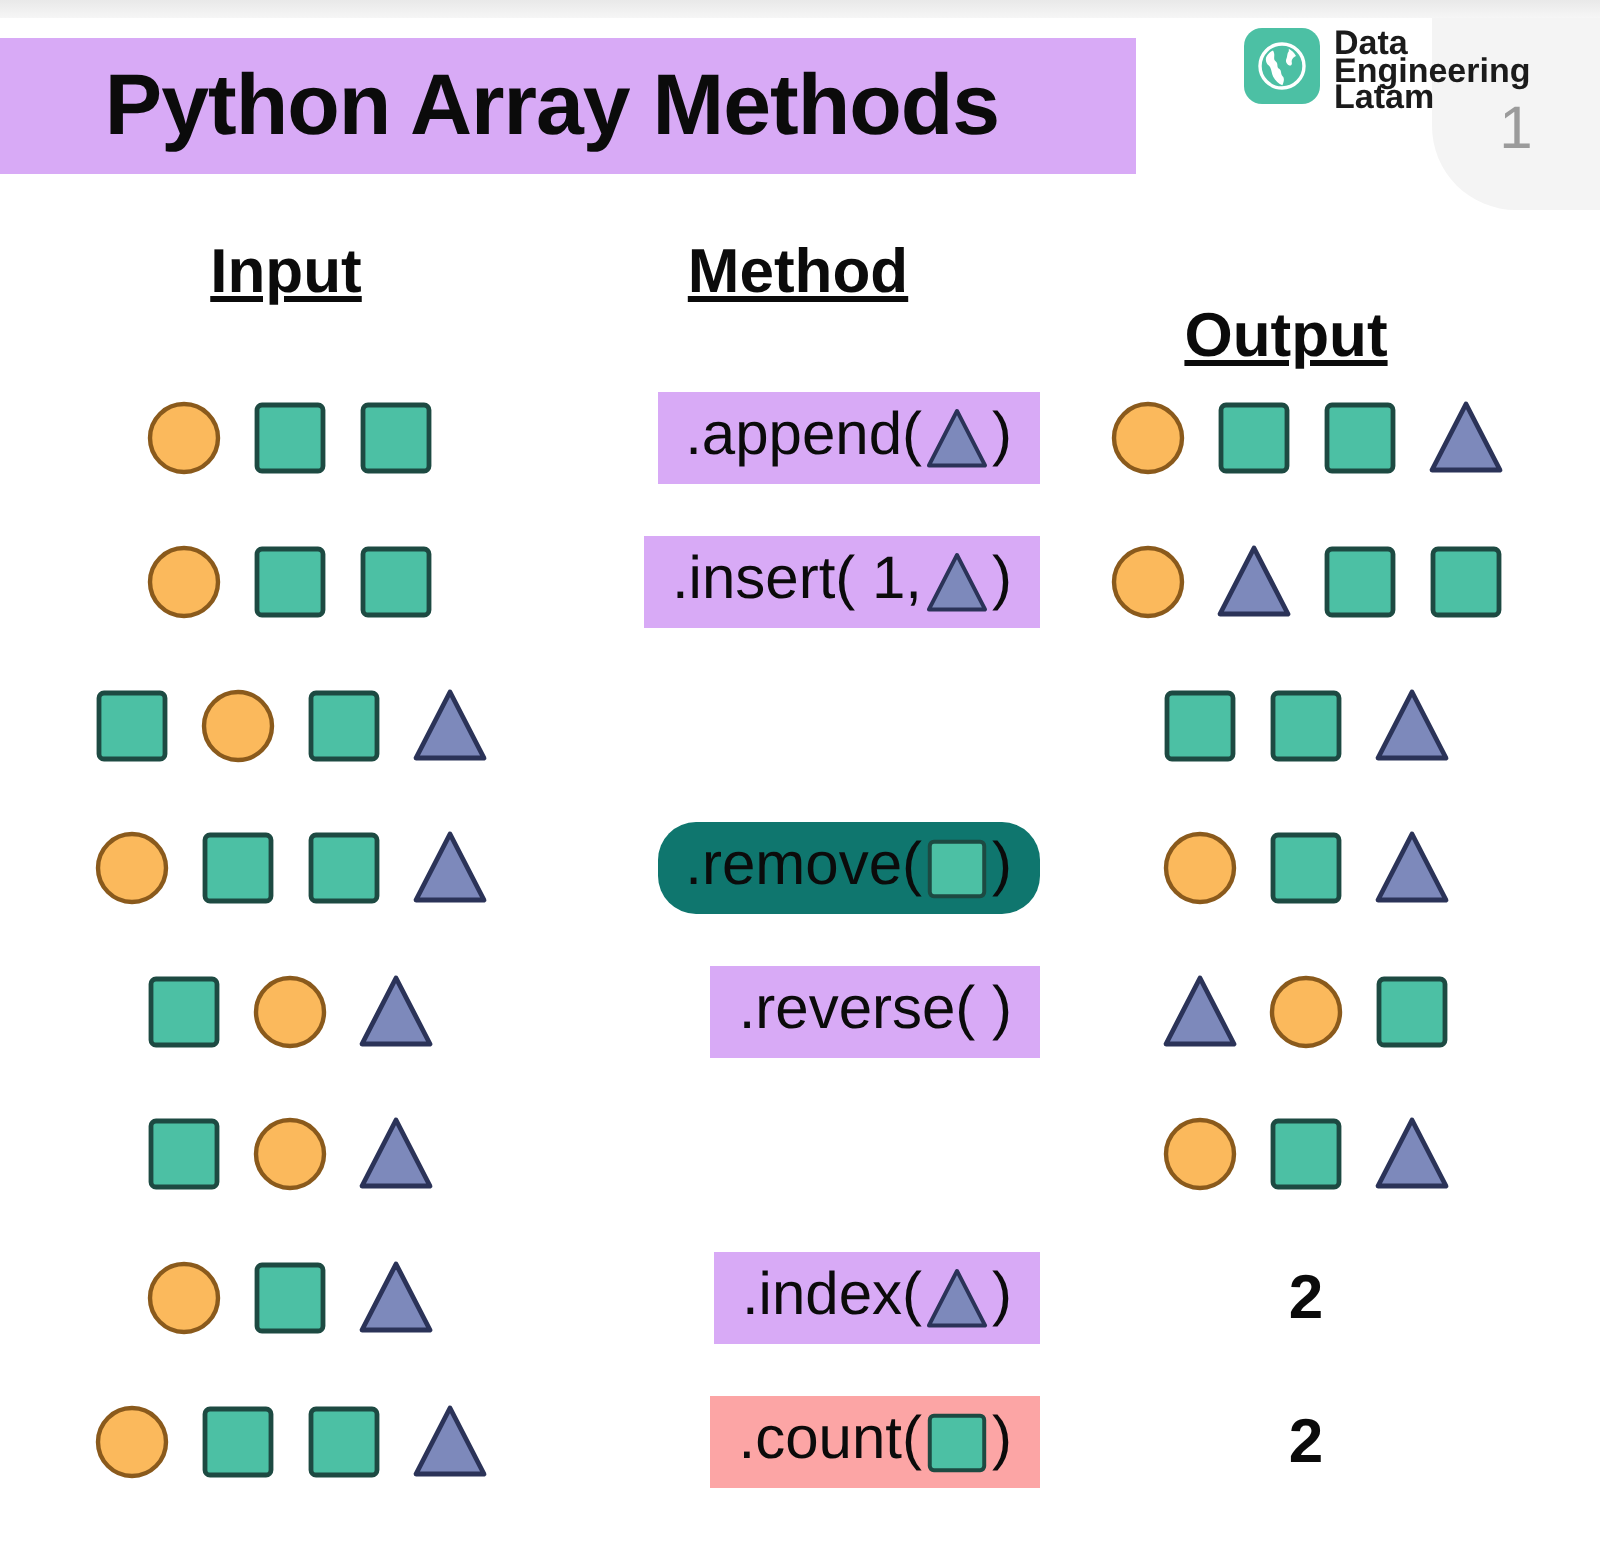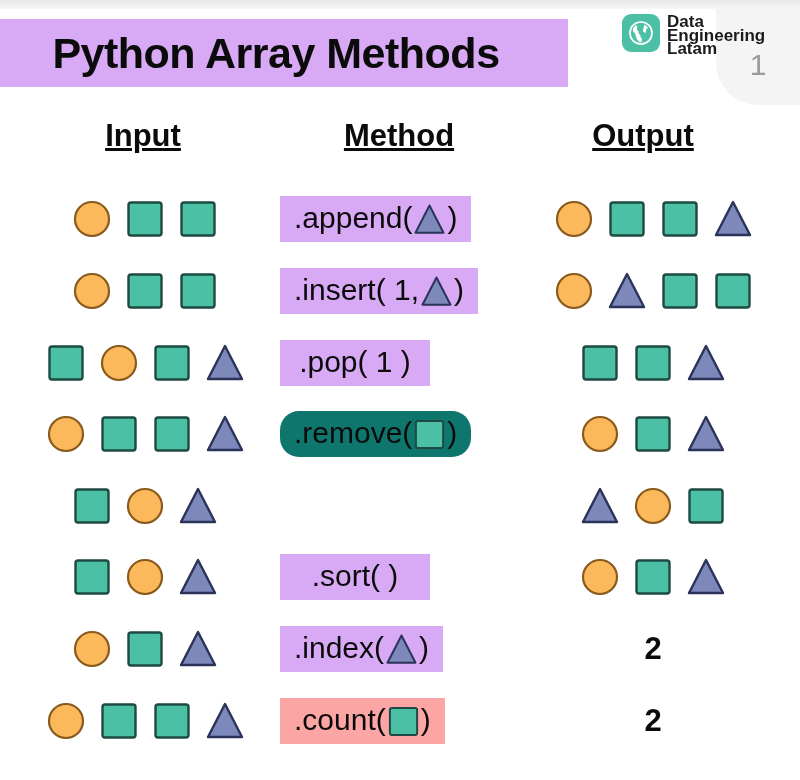--- a/index.html
+++ b/index.html
@@ -123,21 +123,21 @@
     height: 70px;
   }
   .cell {
     position: absolute;
     top: 0;
     height: 70px;
     display: flex;
     align-items: center;
   }
   .cell-input  { left: 20px;  width: 250px; justify-content: center; }
-  .cell-method { left: 280px; width: 240px; justify-content: flex-start; }
+  .cell-method { left: 280px; width: 240px; justify-content: flex-end; }
   .cell-output { left: 528px; width: 250px; justify-content: center; }
 
   .seq {
     display: flex;
     align-items: center;
     gap: 13px;
   }
 
   
   .shape { flex: 0 0 auto; display: block; }
@@ -202,21 +202,21 @@
   <div id="brand-text">
     <div>Data</div>
     <div>Engineering</div>
     <div>Latam</div>
   </div>
 </div>
 
 <div id="column-headers">
     <div class="col-header" style="left: 143px;">Input</div>
     <div class="col-header" style="left: 399px; text-align: right;">Method</div>
-    <div class="col-header" style="left: 643px;">Output</div>
+    <div class="col-header" style="left: 643px; margin-top: 32px;">Output</div>
   </div>
 <div id="rows-root">
     <div class="row" style="top: 184px;">
       <div class="cell cell-input">
         <div class="seq">
           <svg width="40" height="40" viewBox="0 0 40 40" class="shape">
             <circle cx="20" cy="20" r="17" fill="#fbb95c" stroke="#8a5a1c" stroke-width="2.2"></circle>
           </svg>
           <svg width="40" height="40" viewBox="0 0 40 40" class="shape">
             <rect x="3.5" y="3.5" width="33" height="33" rx="2.5" fill="#4cc0a4" stroke="#1d4a42" stroke-width="2.4"></rect>
@@ -310,27 +310,20 @@
             <circle cx="20" cy="20" r="17" fill="#fbb95c" stroke="#8a5a1c" stroke-width="2.2"></circle>
           </svg>
           <svg width="40" height="40" viewBox="0 0 40 40" class="shape">
             <rect x="3.5" y="3.5" width="33" height="33" rx="2.5" fill="#4cc0a4" stroke="#1d4a42" stroke-width="2.4"></rect>
           </svg>
           <svg width="40" height="40" viewBox="0 0 40 40" class="shape">
             <polygon points="20,3 37,36 3,36" fill="#7d89bb" stroke="#2b3358" stroke-width="2.4" stroke-linejoin="round"></polygon>
           </svg>
         </div>
       </div>
-      <div class="cell cell-method">
-        <div class="pill" style="background: rgb(216, 170, 246);">
-          <div class="pill-text">
-            <span>.pop( 1 )</span>
-          </div>
-        </div>
-      </div>
       <div class="cell cell-output">
         <div class="seq">
           <svg width="40" height="40" viewBox="0 0 40 40" class="shape">
             <rect x="3.5" y="3.5" width="33" height="33" rx="2.5" fill="#4cc0a4" stroke="#1d4a42" stroke-width="2.4"></rect>
           </svg>
           <svg width="40" height="40" viewBox="0 0 40 40" class="shape">
             <rect x="3.5" y="3.5" width="33" height="33" rx="2.5" fill="#4cc0a4" stroke="#1d4a42" stroke-width="2.4"></rect>
           </svg>
           <svg width="40" height="40" viewBox="0 0 40 40" class="shape">
             <polygon points="20,3 37,36 3,36" fill="#7d89bb" stroke="#2b3358" stroke-width="2.4" stroke-linejoin="round"></polygon>
@@ -389,53 +382,53 @@
             <rect x="3.5" y="3.5" width="33" height="33" rx="2.5" fill="#4cc0a4" stroke="#1d4a42" stroke-width="2.4"></rect>
           </svg>
           <svg width="40" height="40" viewBox="0 0 40 40" class="shape">
             <circle cx="20" cy="20" r="17" fill="#fbb95c" stroke="#8a5a1c" stroke-width="2.2"></circle>
           </svg>
           <svg width="40" height="40" viewBox="0 0 40 40" class="shape">
             <polygon points="20,3 37,36 3,36" fill="#7d89bb" stroke="#2b3358" stroke-width="2.4" stroke-linejoin="round"></polygon>
           </svg>
         </div>
       </div>
-      <div class="cell cell-output">
-        <div class="seq">
-          <svg width="40" height="40" viewBox="0 0 40 40" class="shape">
-            <polygon points="20,3 37,36 3,36" fill="#7d89bb" stroke="#2b3358" stroke-width="2.4" stroke-linejoin="round"></polygon>
-          </svg>
-          <svg width="40" height="40" viewBox="0 0 40 40" class="shape">
-            <circle cx="20" cy="20" r="17" fill="#fbb95c" stroke="#8a5a1c" stroke-width="2.2"></circle>
-          </svg>
-          <svg width="40" height="40" viewBox="0 0 40 40" class="shape">
-            <rect x="3.5" y="3.5" width="33" height="33" rx="2.5" fill="#4cc0a4" stroke="#1d4a42" stroke-width="2.4"></rect>
-          </svg>
-        </div>
-      </div>
-    </div>
-    <div class="row" style="top: 542px;">
-      <div class="cell cell-input">
-        <div class="seq">
-          <svg width="40" height="40" viewBox="0 0 40 40" class="shape">
-            <rect x="3.5" y="3.5" width="33" height="33" rx="2.5" fill="#4cc0a4" stroke="#1d4a42" stroke-width="2.4"></rect>
-          </svg>
-          <svg width="40" height="40" viewBox="0 0 40 40" class="shape">
-            <circle cx="20" cy="20" r="17" fill="#fbb95c" stroke="#8a5a1c" stroke-width="2.2"></circle>
-          </svg>
-          <svg width="40" height="40" viewBox="0 0 40 40" class="shape">
-            <polygon points="20,3 37,36 3,36" fill="#7d89bb" stroke="#2b3358" stroke-width="2.4" stroke-linejoin="round"></polygon>
-          </svg>
-        </div>
-      </div>
       <div class="cell cell-method">
         <div class="pill" style="background: rgb(216, 170, 246);">
           <div class="pill-text">
-            <span>.sort( )</span>
+            <span>.reverse( )</span>
           </div>
+        </div>
+      </div>
+      <div class="cell cell-output">
+        <div class="seq">
+          <svg width="40" height="40" viewBox="0 0 40 40" class="shape">
+            <polygon points="20,3 37,36 3,36" fill="#7d89bb" stroke="#2b3358" stroke-width="2.4" stroke-linejoin="round"></polygon>
+          </svg>
+          <svg width="40" height="40" viewBox="0 0 40 40" class="shape">
+            <circle cx="20" cy="20" r="17" fill="#fbb95c" stroke="#8a5a1c" stroke-width="2.2"></circle>
+          </svg>
+          <svg width="40" height="40" viewBox="0 0 40 40" class="shape">
+            <rect x="3.5" y="3.5" width="33" height="33" rx="2.5" fill="#4cc0a4" stroke="#1d4a42" stroke-width="2.4"></rect>
+          </svg>
+        </div>
+      </div>
+    </div>
+    <div class="row" style="top: 542px;">
+      <div class="cell cell-input">
+        <div class="seq">
+          <svg width="40" height="40" viewBox="0 0 40 40" class="shape">
+            <rect x="3.5" y="3.5" width="33" height="33" rx="2.5" fill="#4cc0a4" stroke="#1d4a42" stroke-width="2.4"></rect>
+          </svg>
+          <svg width="40" height="40" viewBox="0 0 40 40" class="shape">
+            <circle cx="20" cy="20" r="17" fill="#fbb95c" stroke="#8a5a1c" stroke-width="2.2"></circle>
+          </svg>
+          <svg width="40" height="40" viewBox="0 0 40 40" class="shape">
+            <polygon points="20,3 37,36 3,36" fill="#7d89bb" stroke="#2b3358" stroke-width="2.4" stroke-linejoin="round"></polygon>
+          </svg>
         </div>
       </div>
       <div class="cell cell-output">
         <div class="seq">
           <svg width="40" height="40" viewBox="0 0 40 40" class="shape">
             <circle cx="20" cy="20" r="17" fill="#fbb95c" stroke="#8a5a1c" stroke-width="2.2"></circle>
           </svg>
           <svg width="40" height="40" viewBox="0 0 40 40" class="shape">
             <rect x="3.5" y="3.5" width="33" height="33" rx="2.5" fill="#4cc0a4" stroke="#1d4a42" stroke-width="2.4"></rect>
           </svg>

